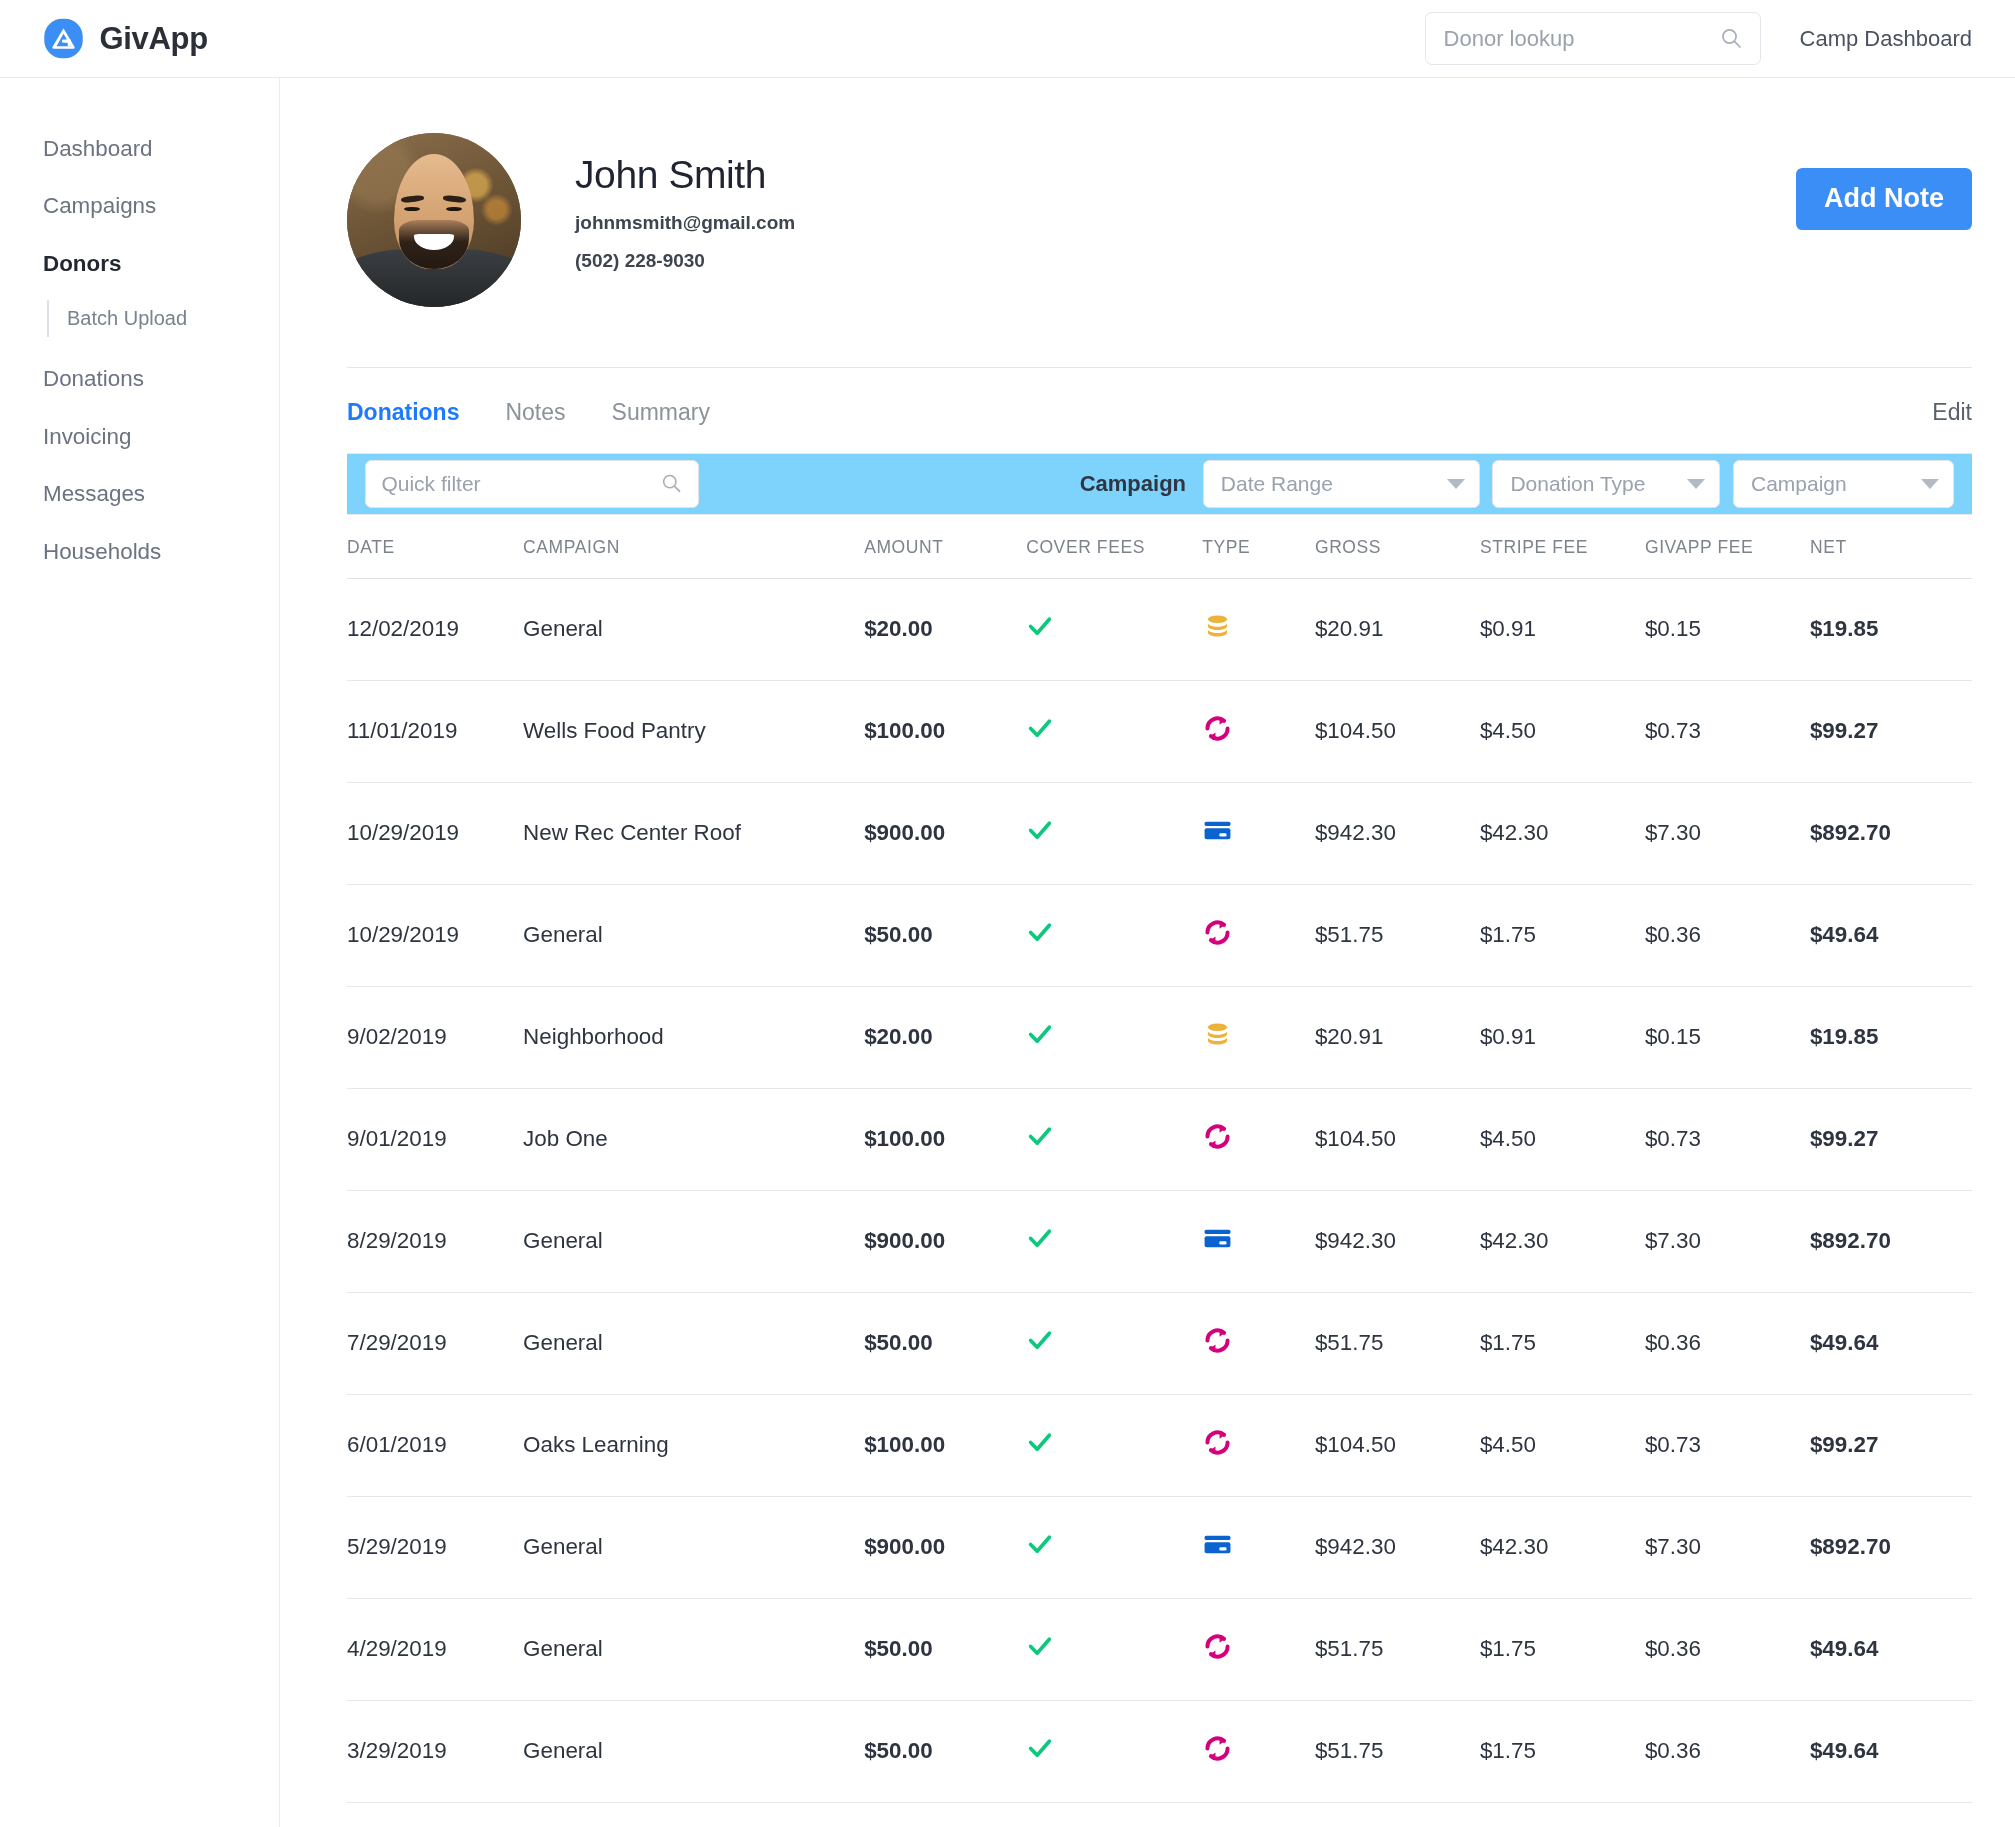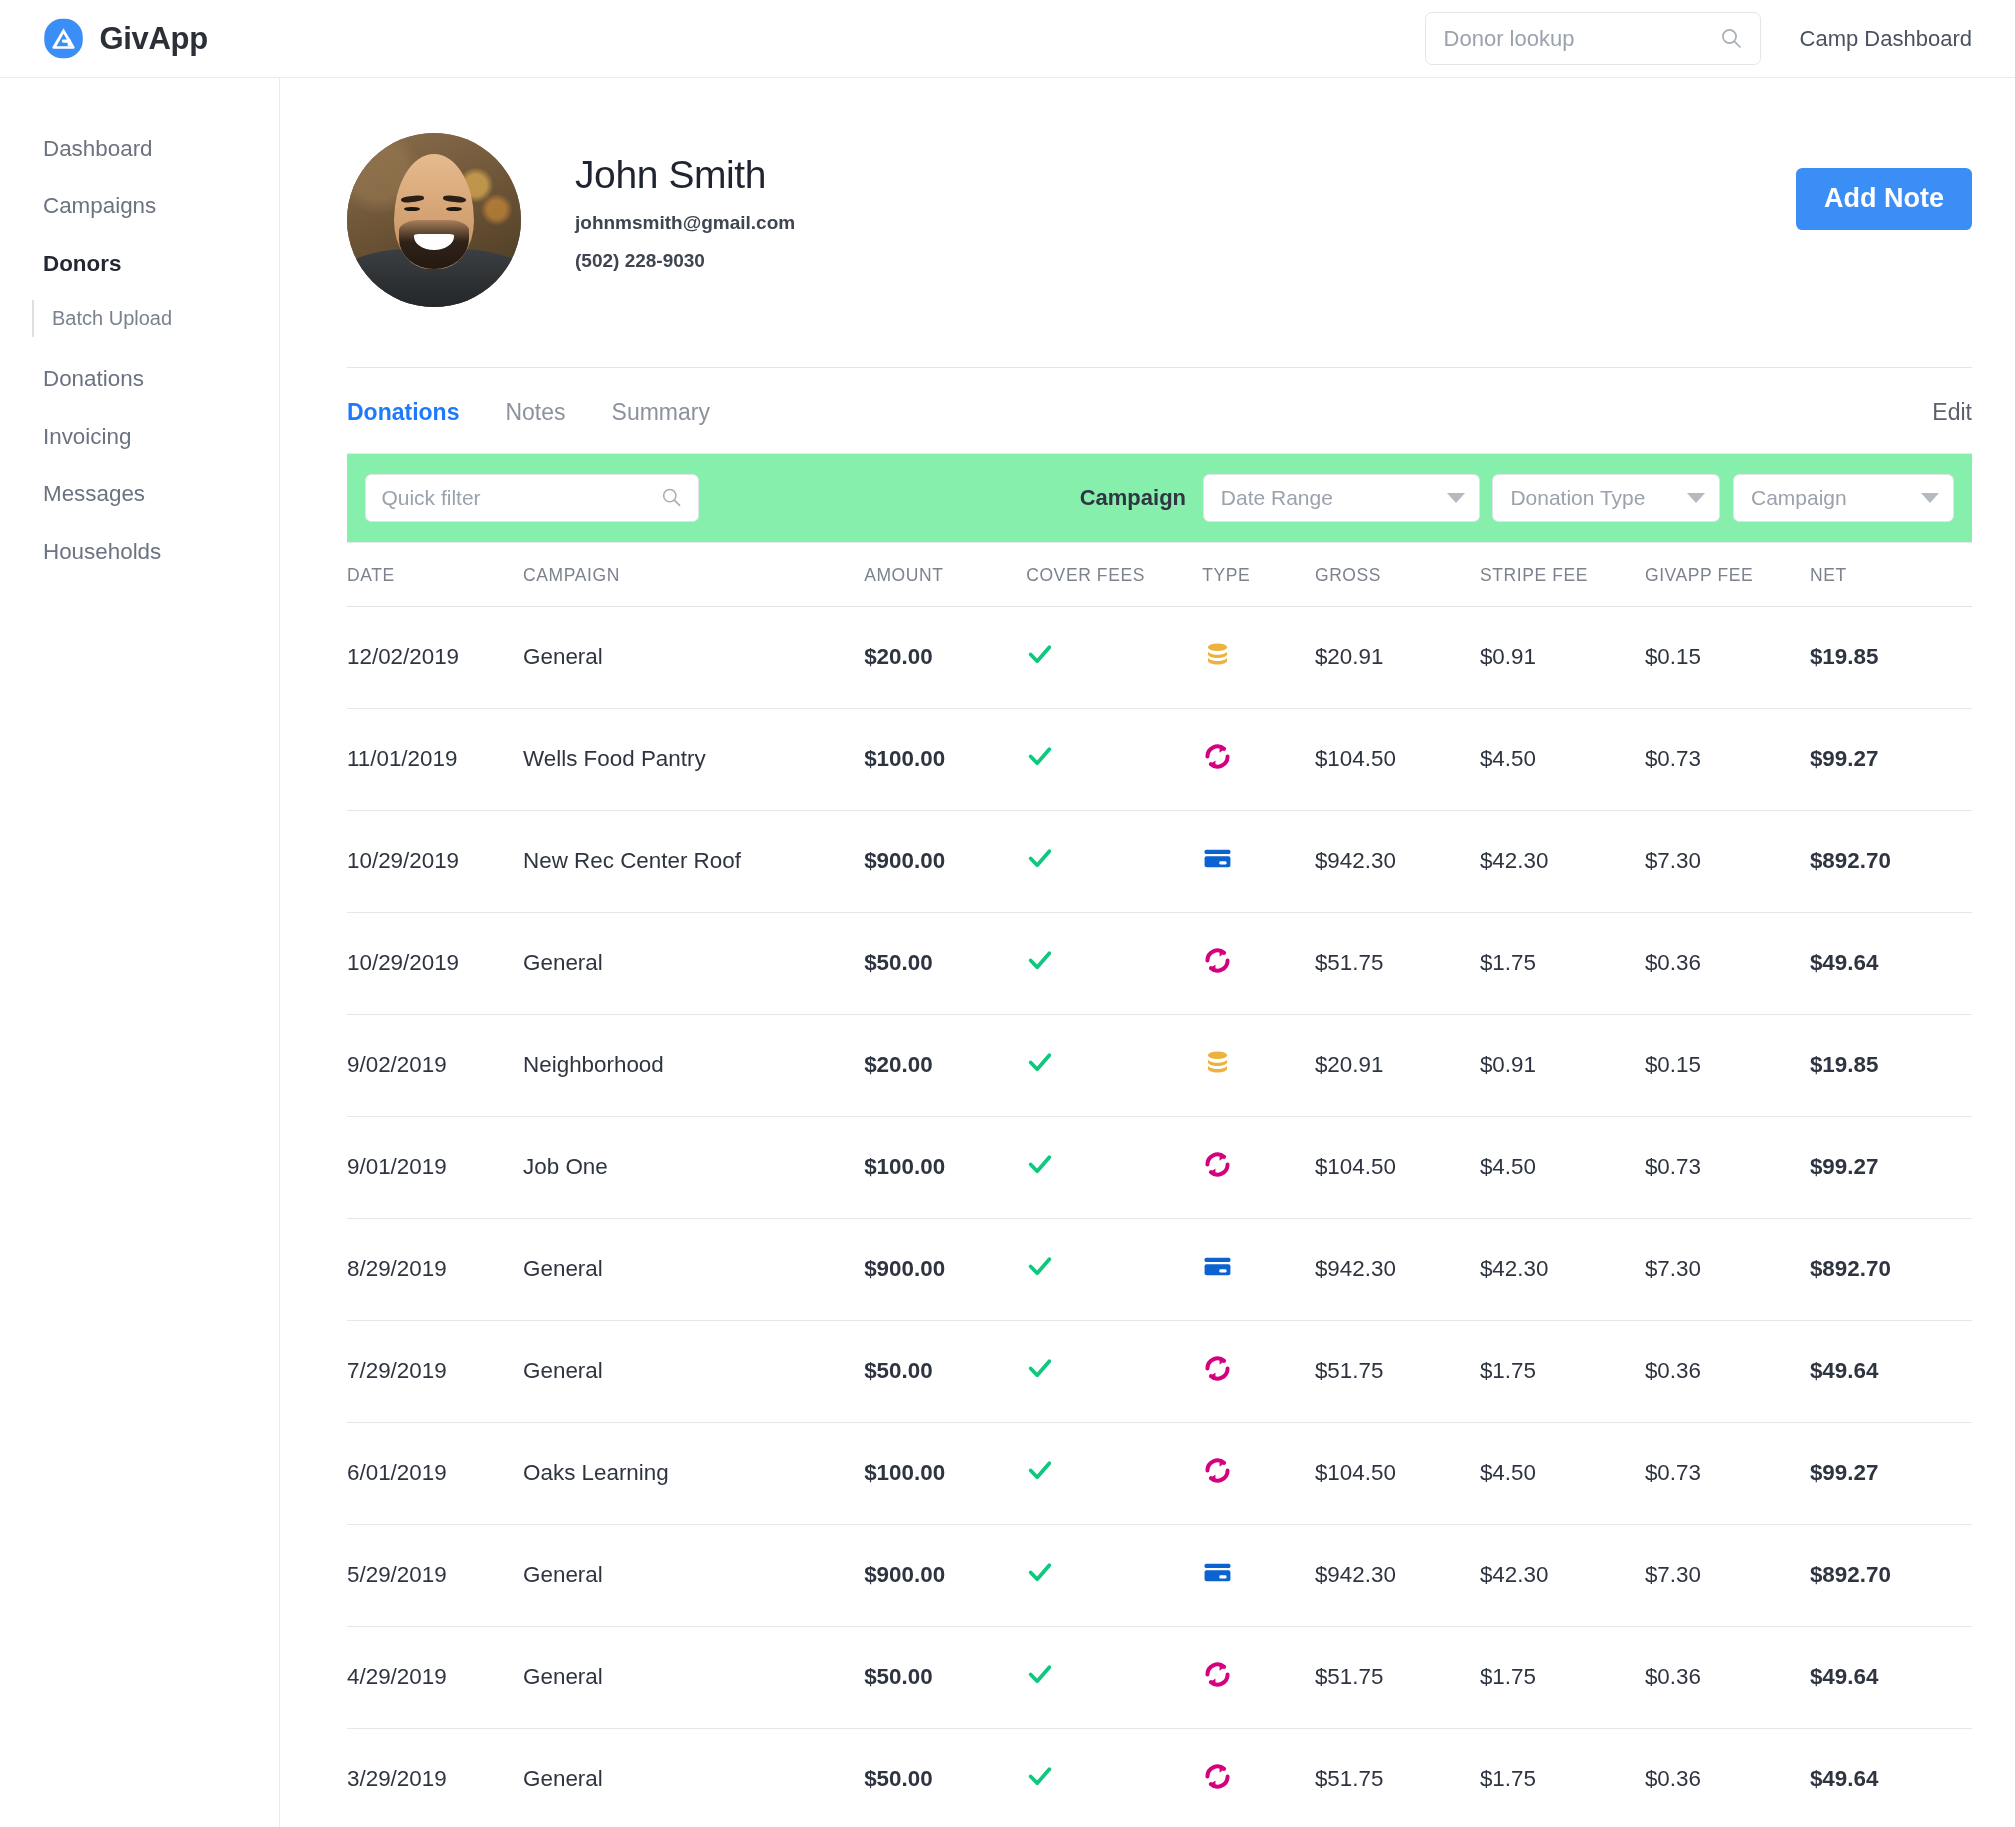--- a/index.html
+++ b/index.html
@@ -52,21 +52,21 @@
     border-right: 1.4px solid #e9ebee;
     padding-top: 60px;
   }
   .nav-item {
     font-size: 22.4px; color: #6b7280; line-height: 1;
     padding: 0 0 0 43px; margin-bottom: 35px; cursor: pointer;
     white-space: nowrap;
   }
   .nav-item.active { color: #23272f; font-weight: 700; }
   .subnav {
-    margin: -9.8px 0 31px 0; padding-left: 32px;
+    margin: -9.8px 0 31px 0; padding-left: 47px;
   }
   .subnav-inner {
     border-left: 2.1px solid #dcdfe4; padding: 7px 0 7px 18px;
   }
   .subnav-item { font-size: 20px; color: #7a8290; cursor: pointer; white-space: nowrap; }
 
   .content { flex: 1 1 auto; padding: 0 43px 0 67px; }
 
   
   .donor-head {
@@ -120,22 +120,22 @@
   .head-rule { height: 1.4px; background: #e4e7ea; margin-top: 60px; }
 
   
   .tabrow { display: flex; align-items: center; padding: 31px 0 26.6px 0; position: relative; }
   .tab { font-size: 23px; color: #8b929c; margin-right: 46px; cursor: pointer; white-space: nowrap; }
   .tab.active { color: #1d7afc; font-weight: 700; }
   .edit-link { position: absolute; right: 0; font-size: 23px; color: #5a616d; cursor: pointer; }
 
   
   .filterbar {
-    background: #86efac; border-top: 1.4px solid #e7e9eb; border-bottom: 1.4px solid #e7e9eb;
-    height: 90px; display: flex; align-items: center; padding: 0 18px; gap: 12px;
+    background: #7dd3fc; border-top: 1.4px solid #e7e9eb; border-bottom: 1.4px solid #e7e9eb;
+    height: 62px; display: flex; align-items: center; padding: 0 18px; gap: 12px;
     position: relative;
   }
   .qf-wrap {
     width: 334px; height: 48px; background: #fff;
     border: 1.4px solid #e1e4e8; border-radius: 6.3px;
     display: flex; align-items: center; padding: 0 15.4px; position: relative;
   }
   .qf-input {
     border: 0; outline: 0; background: transparent; width: 100%;
     font-size: 21px; color: #4a5160; font-family: "Liberation Sans", sans-serif;

